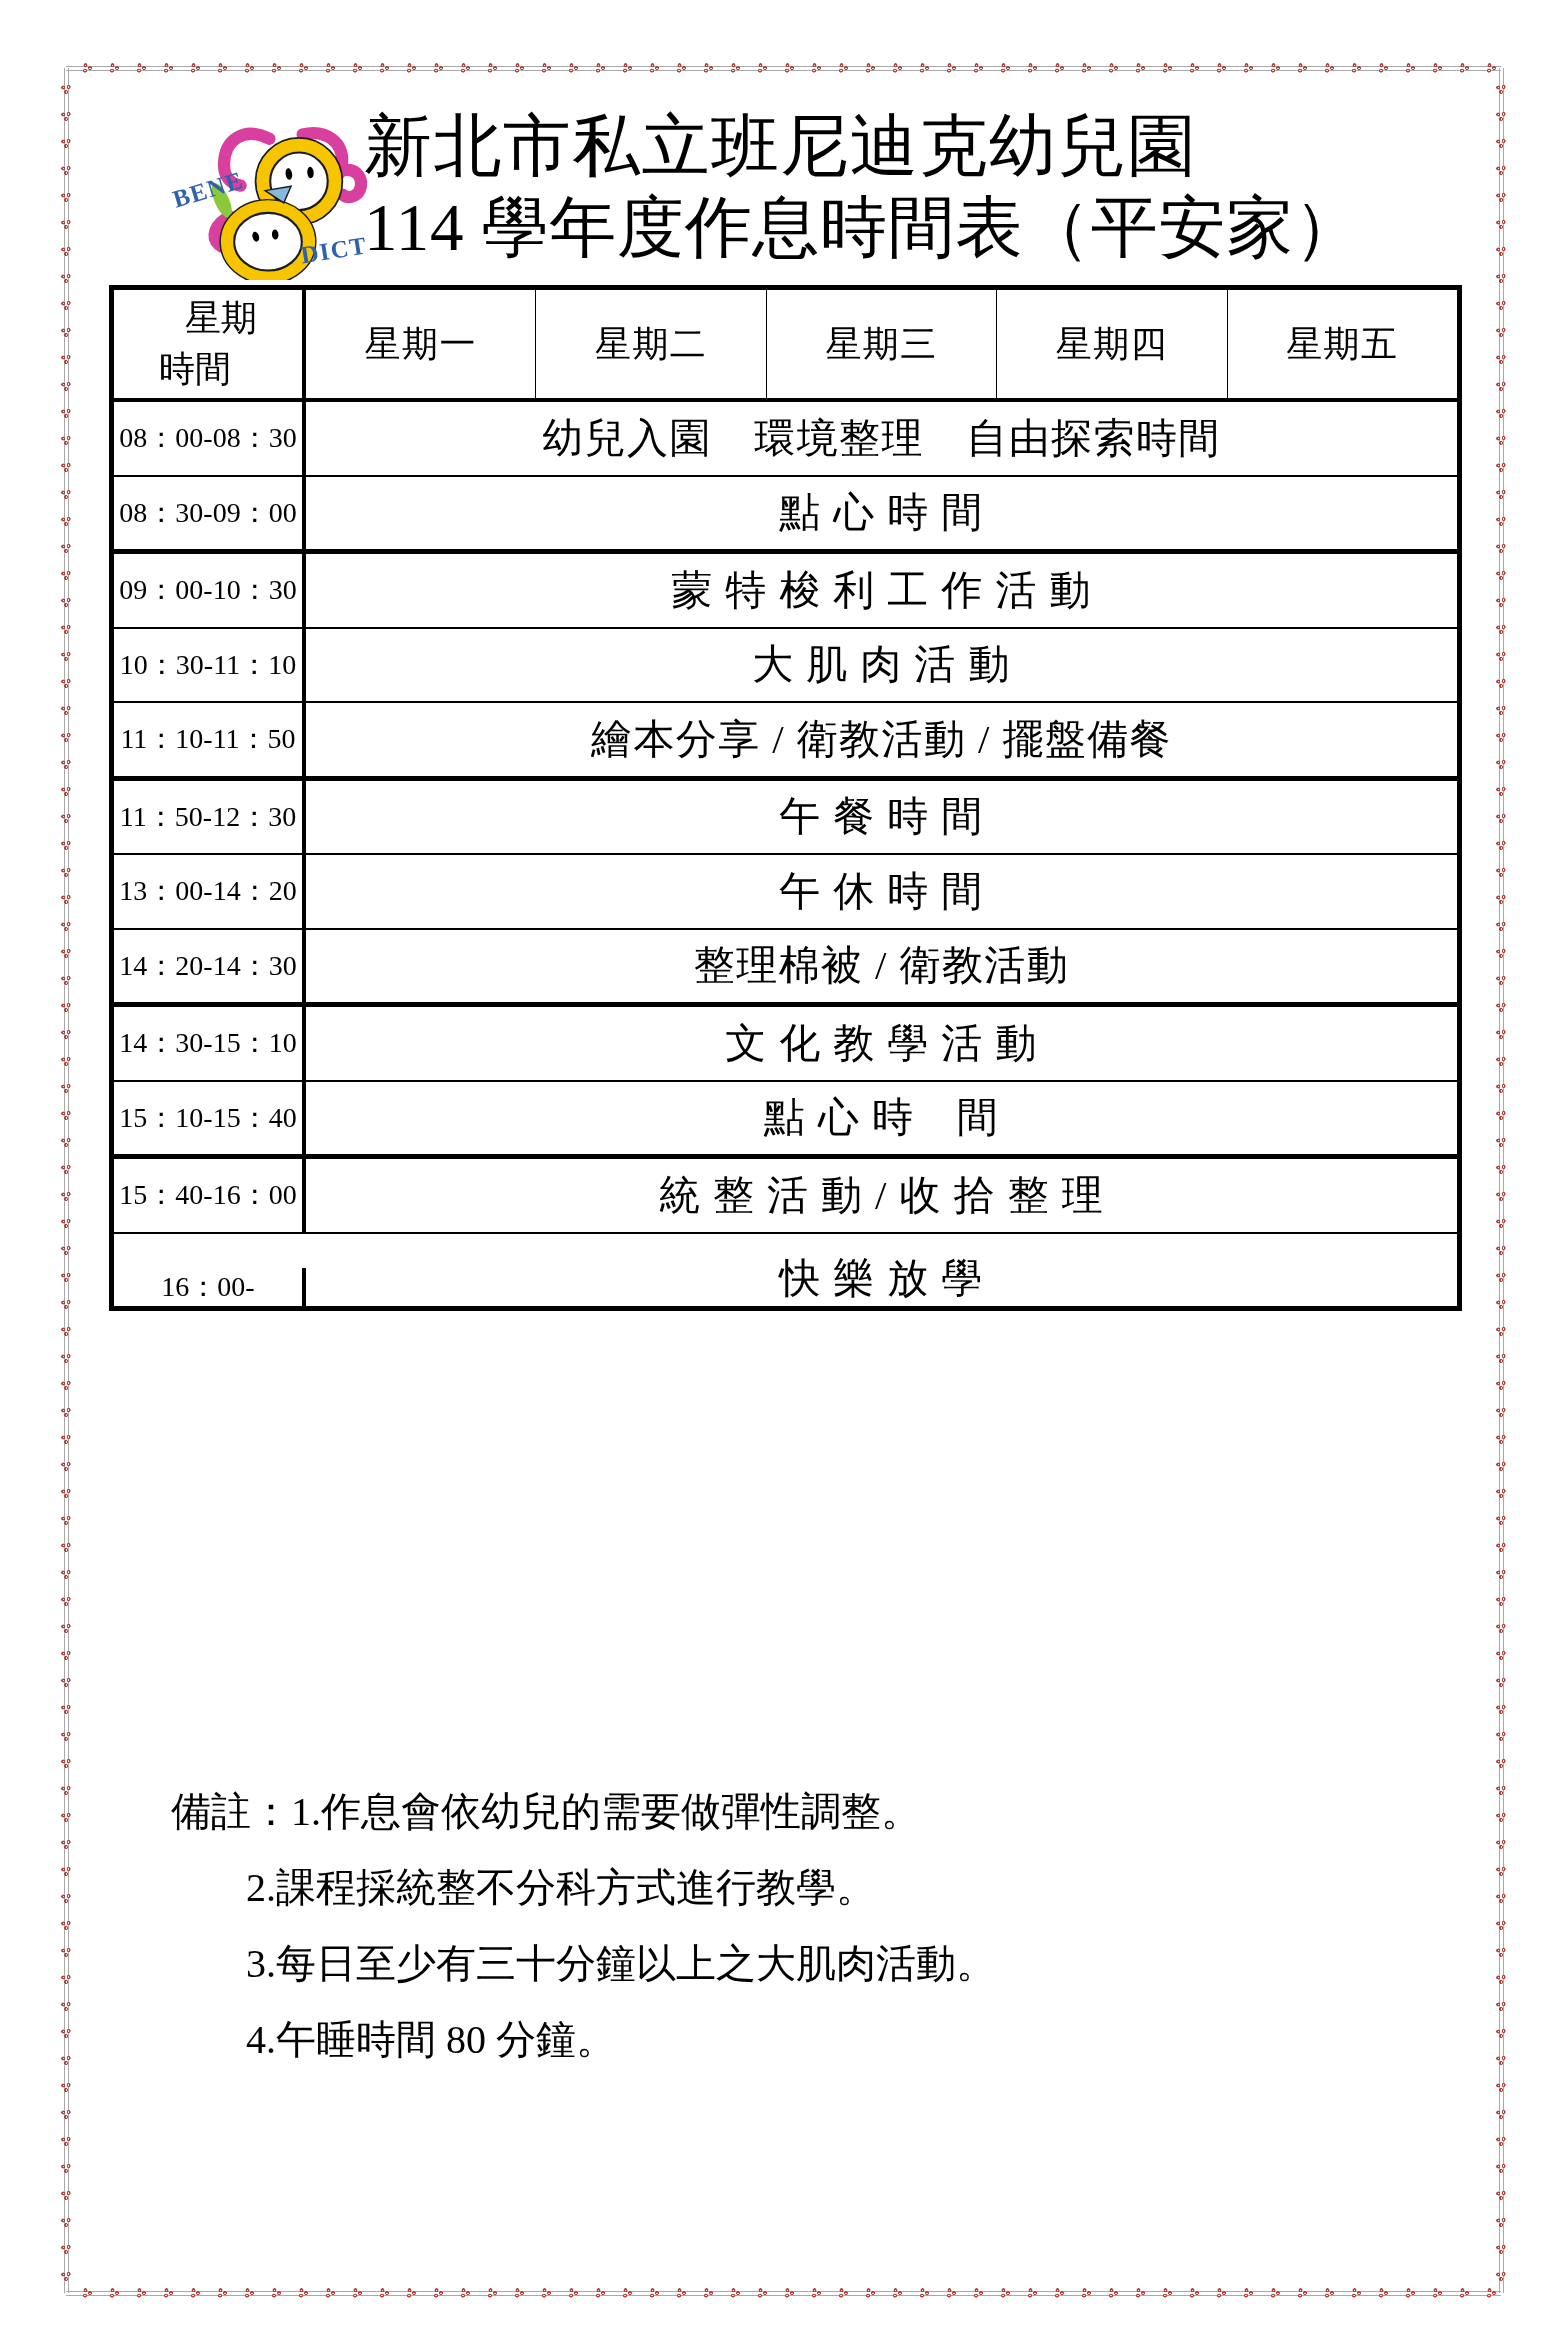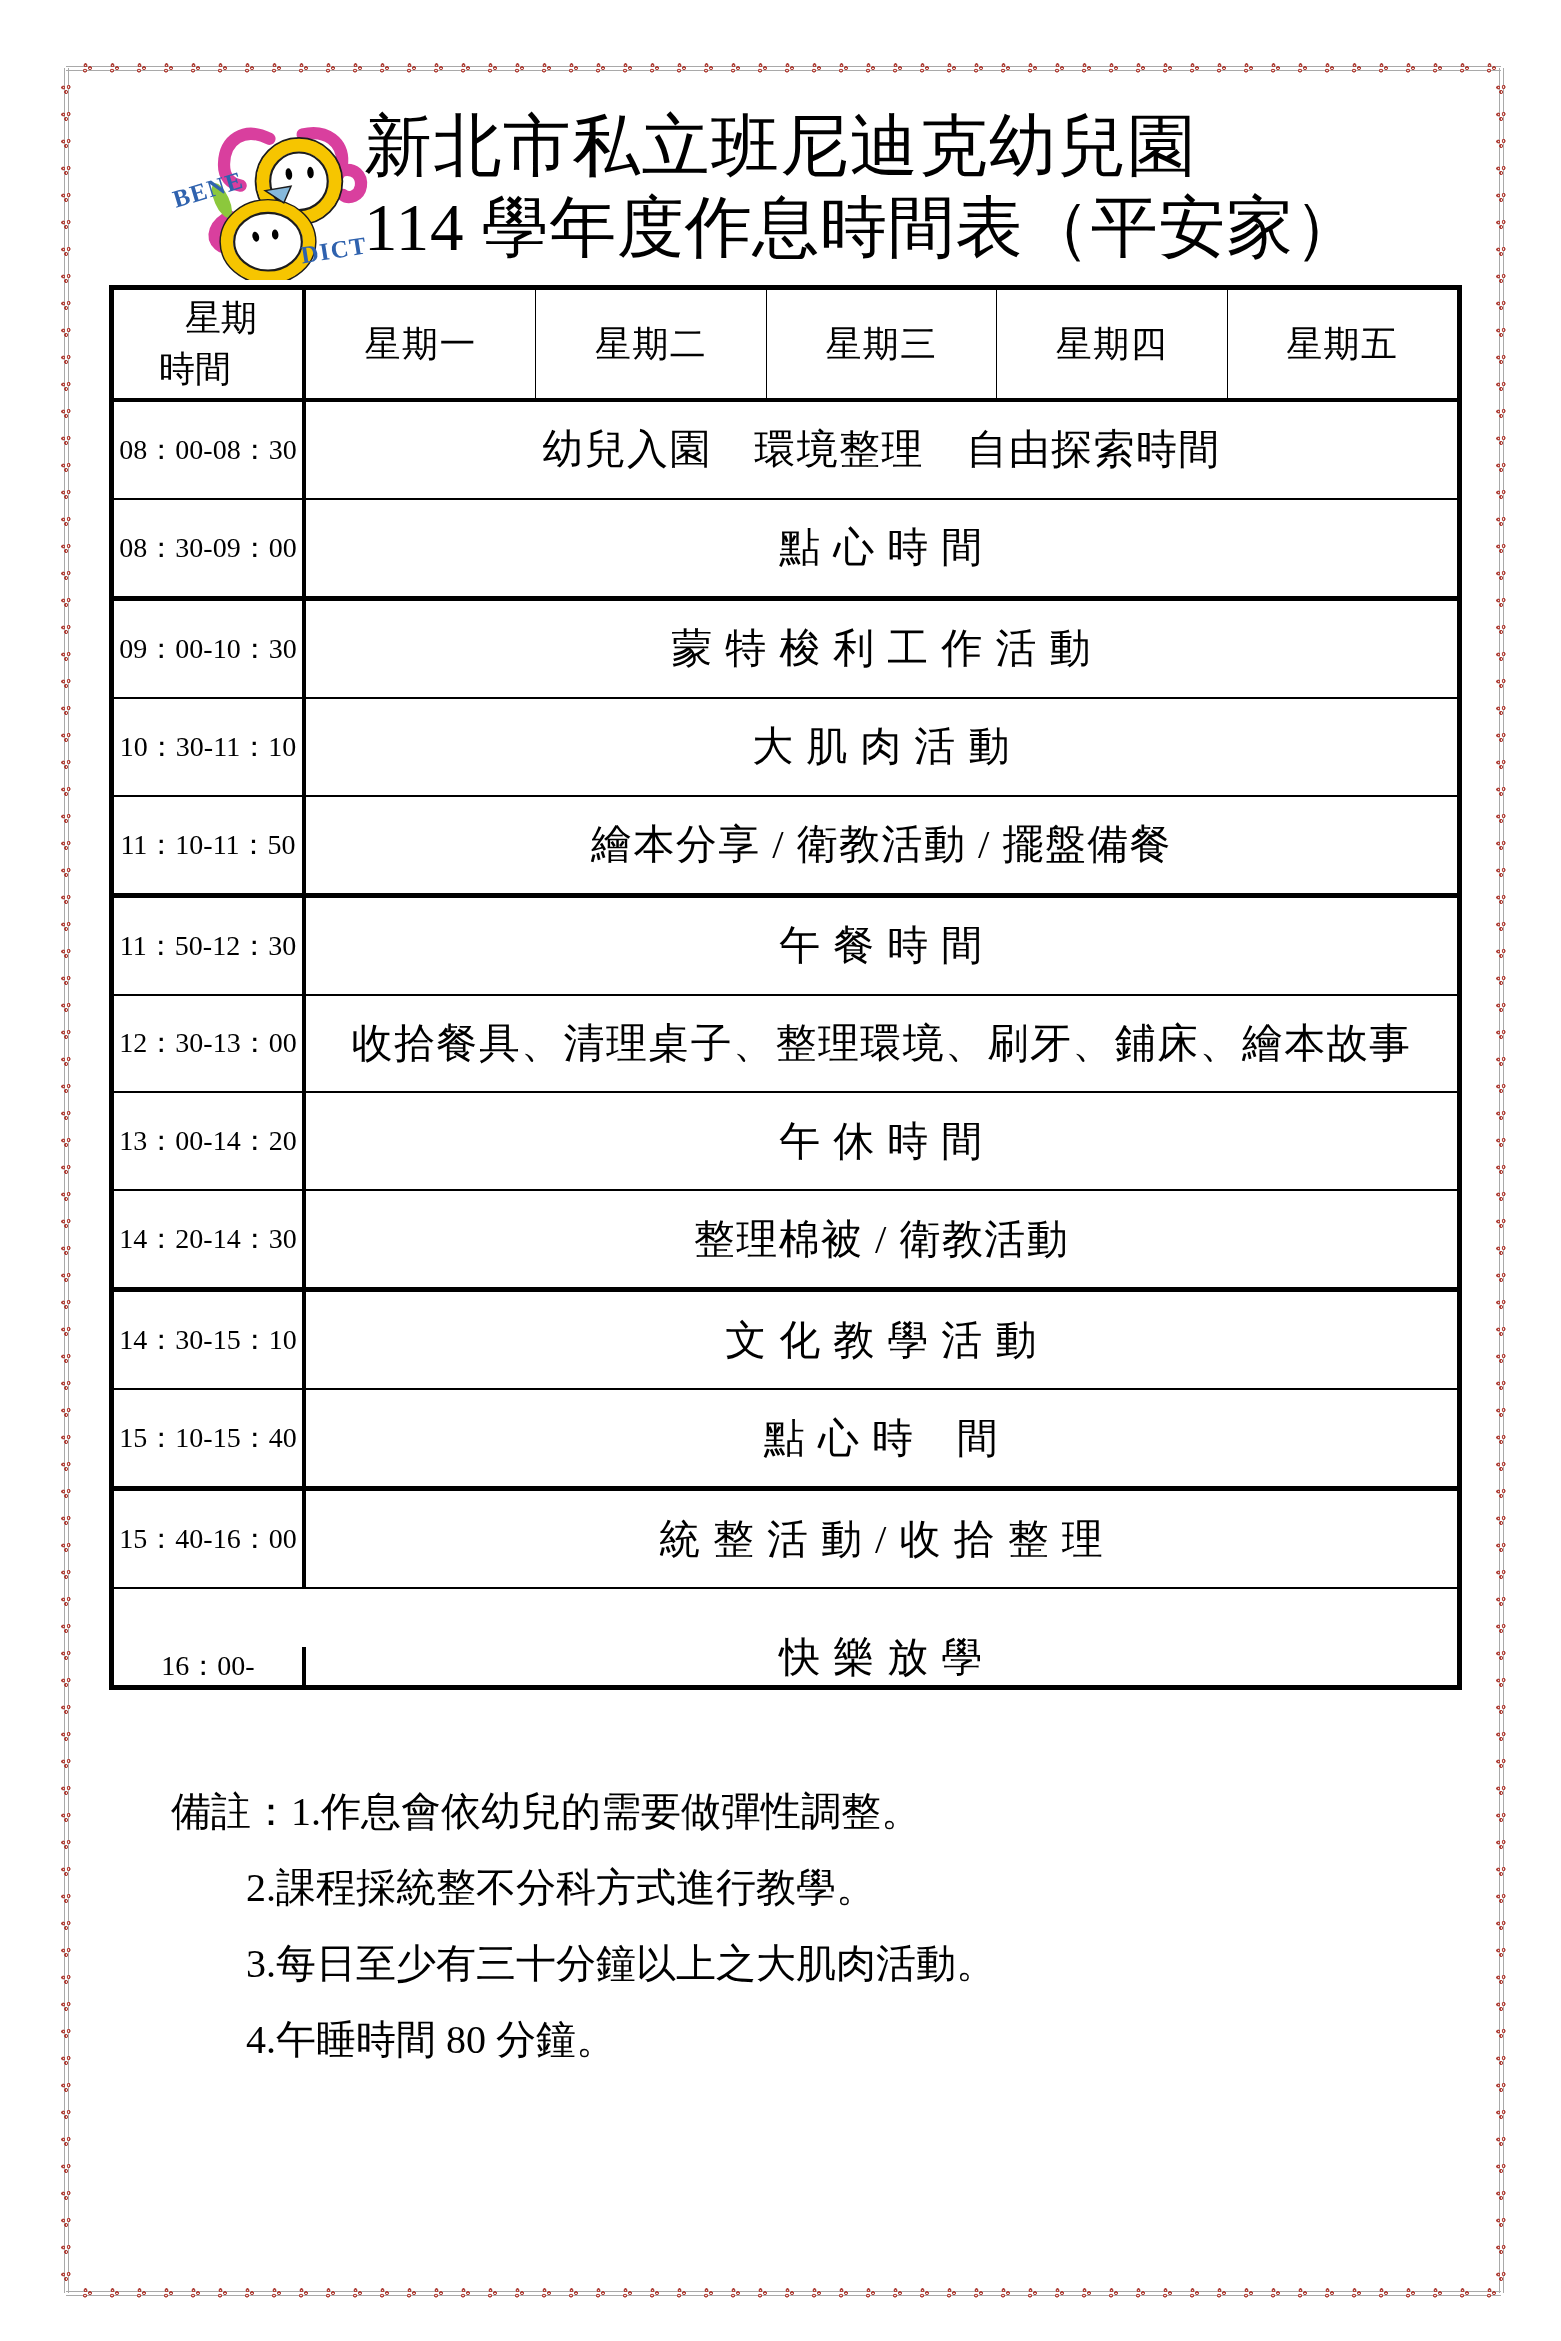--- a/index.html
+++ b/index.html
@@ -34,21 +34,21 @@
   .b-left { left:-6.5px; } .b-right { right:-6.5px; }
 
   
   .brand { position:absolute; left:160px; top:107px; width:216px; height:173px; }
   .titles { position:absolute; left:364px; top:105px; white-space:nowrap; }
   .title1 { font-size:68px; line-height:82px; font-weight:normal; letter-spacing:1.4px; }
   .title2 { font-size:67px; line-height:81px; font-weight:normal; letter-spacing:0.7px; }
 
   
   .schedule {
-    position:absolute; left:109px; top:285px; width:1353px; height:1405px;
+    position:absolute; left:109px; top:285px; width:1353px; height:1026px;
     border:5px solid var(--table-line); display:flex; flex-direction:column; background:#fff;
   }
   .thead { flex:none; height:112px; display:flex; border-bottom:4.3px solid var(--table-line); }
   .corner {
     width:192px; flex:none; border-right:4.3px solid var(--table-line);
     display:flex; flex-direction:column; justify-content:center; align-items:center;
     font-size:36px; line-height:43px; row-gap:7.2px;
   }
   .corner .l1 { transform:translateX(13px); }
   .corner .l2 { transform:translateX(-13px); }
@@ -160,24 +160,20 @@
     </div>
     <div class="trow thick">
       <div class="cell-time">11：10-11：50</div>
       <div class="cell-act">繪本分享 / 衛教活動 / 擺盤備餐</div>
     </div>
     <div class="trow">
       <div class="cell-time">11：50-12：30</div>
       <div class="cell-act">午 餐 時 間</div>
     </div>
     <div class="trow">
-      <div class="cell-time">12：30-13：00</div>
-      <div class="cell-act">收拾餐具、清理桌子、整理環境、刷牙、鋪床、繪本故事</div>
-    </div>
-    <div class="trow">
       <div class="cell-time">13：00-14：20</div>
       <div class="cell-act">午 休 時 間</div>
     </div>
     <div class="trow thick">
       <div class="cell-time">14：20-14：30</div>
       <div class="cell-act">整理棉被 / 衛教活動</div>
     </div>
     <div class="trow">
       <div class="cell-time">14：30-15：10</div>
       <div class="cell-act">文 化 教 學 活 動</div>

